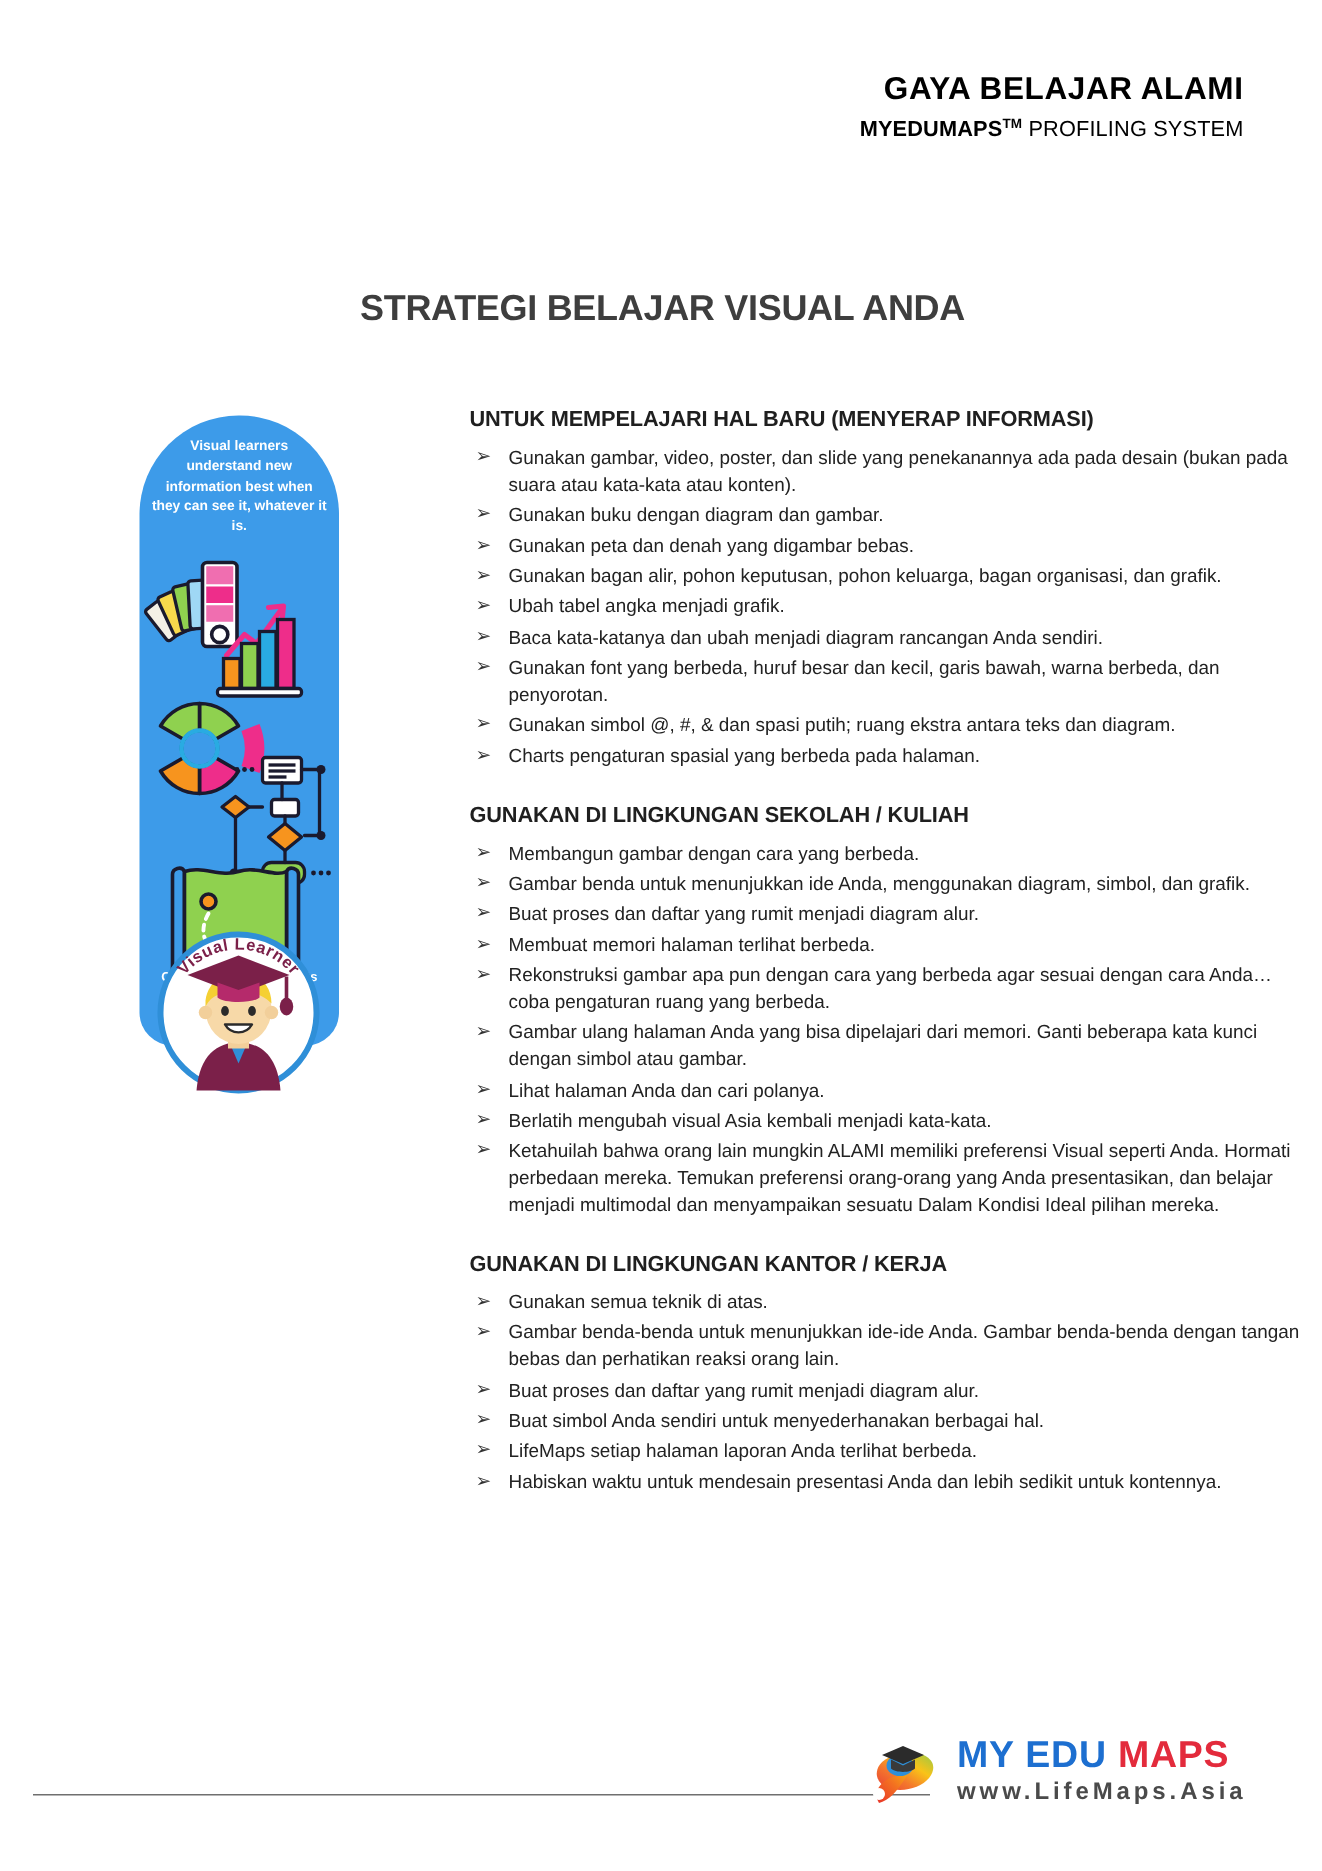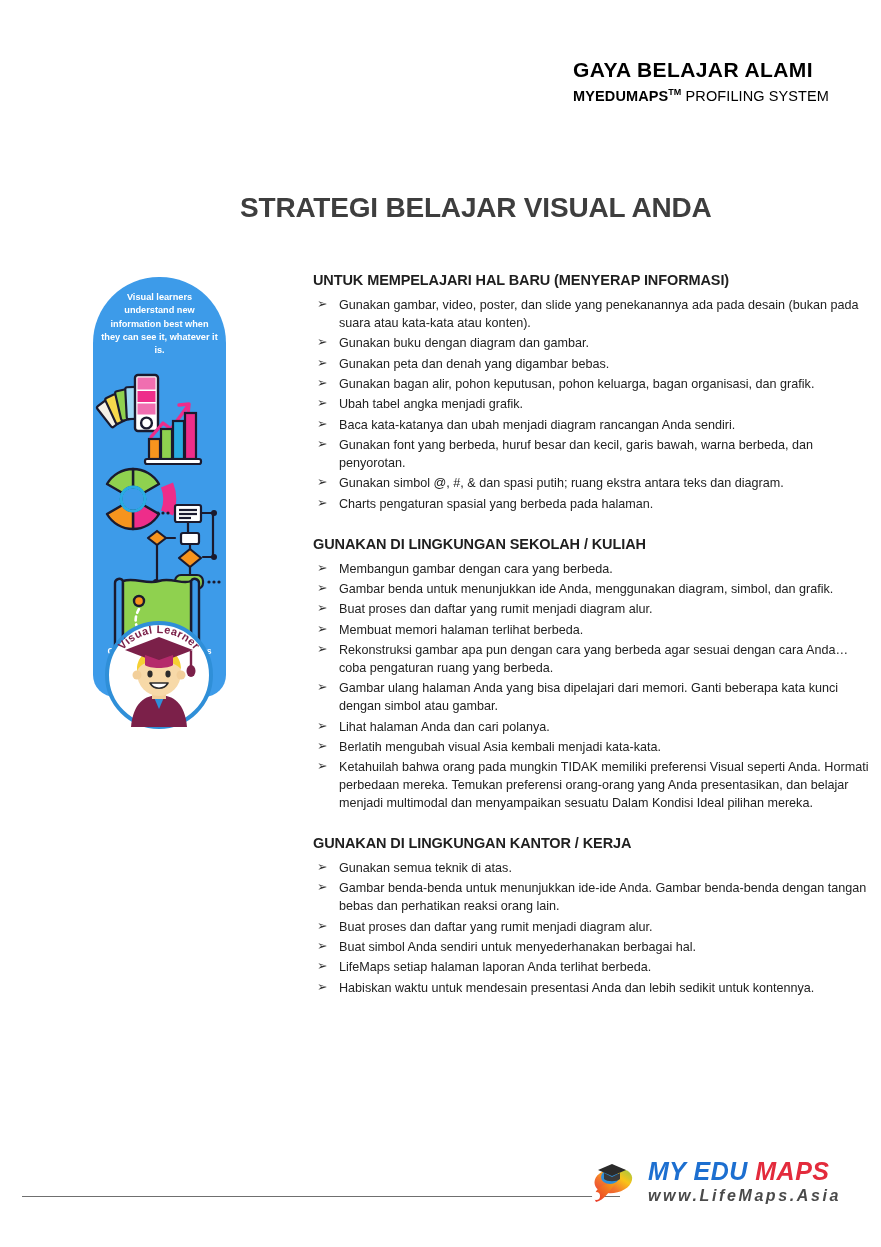--- a/index.html
+++ b/index.html
@@ -12,23 +12,23 @@
     height: 1247px;
     position: relative;
     font-family: "Liberation Sans", sans-serif;
     color: #1a1a1a;
     overflow: hidden;
   }
 
   
   .header {
     position: absolute;
-    top: 58px;
+    top: 48px;
     right: 52px;
-    text-align: left;
+    text-align: right;
   }
   .header-title {
     font-size: 21px;
     font-weight: bold;
     letter-spacing: 0.4px;
     color: #000;
     line-height: 1.15;
   }
   .header-sub {
     font-size: 14.5px;
@@ -42,21 +42,21 @@
     font-size: 9px;
     vertical-align: super;
     font-weight: bold;
   }
 
   
   .page-title {
     position: absolute;
     top: 192px;
     left: 240px;
-    font-size: 28px;
+    font-size: 24px;
     font-weight: bold;
     color: #3e3e3e;
     letter-spacing: -0.2px;
   }
 
   
   .info-panel {
     position: absolute;
     left: 93px;
     top: 277px;
@@ -160,26 +160,25 @@
   .footer-rule {
     position: absolute;
     left: 22px;
     top: 1196px;
     width: 598px;
     height: 1px;
     background: #6f6f6f;
   }
   .footer-logo {
     position: absolute;
-    right: 40px;
+    right: 50px;
     top: 1158px;
     display: flex;
-    align-items: flex-end;
+    align-items: flex-start;
     gap: 8px;
-    font-style: italic;
   }
   .logo-text { line-height: 1; }
   .logo-main {
     font-size: 25px;
     font-weight: bold;
     letter-spacing: 0.5px;
   }
   .logo-my { color: #1d6fd0; }
   .logo-edu { color: #1d6fd0; }
   .logo-maps { color: #e32b3c; }
@@ -349,21 +348,21 @@
     <div class="section-heading">GUNAKAN DI LINGKUNGAN SEKOLAH / KULIAH</div>
     <ul class="bullets">
       <li><span class="arrow">➢</span><span>Membangun gambar dengan cara yang berbeda.</span></li>
       <li><span class="arrow">➢</span><span>Gambar benda untuk menunjukkan ide Anda, menggunakan diagram, simbol, dan grafik.</span></li>
       <li><span class="arrow">➢</span><span>Buat proses dan daftar yang rumit menjadi diagram alur.</span></li>
       <li><span class="arrow">➢</span><span>Membuat memori halaman terlihat berbeda.</span></li>
       <li><span class="arrow">➢</span><span>Rekonstruksi gambar apa pun dengan cara yang berbeda agar sesuai dengan cara Anda… coba pengaturan ruang yang berbeda.</span></li>
       <li><span class="arrow">➢</span><span>Gambar ulang halaman Anda yang bisa dipelajari dari memori. Ganti beberapa kata kunci dengan simbol atau gambar.</span></li>
       <li><span class="arrow">➢</span><span>Lihat halaman Anda dan cari polanya.</span></li>
       <li><span class="arrow">➢</span><span>Berlatih mengubah visual Asia kembali menjadi kata-kata.</span></li>
-      <li><span class="arrow">➢</span><span>Ketahuilah bahwa orang pada mungkin TIDAK memiliki preferensi Visual seperti Anda. Hormati perbedaan mereka. Temukan preferensi orang-orang yang Anda presentasikan, dan belajar menjadi multimodal dan menyampaikan sesuatu Dalam Kondisi Ideal pilihan mereka.</span></li>
+      <li><span class="arrow">➢</span><span>Ketahuilah bahwa orang lain mungkin ALAMI memiliki preferensi Visual seperti Anda. Hormati perbedaan mereka. Temukan preferensi orang-orang yang Anda presentasikan, dan belajar menjadi multimodal dan menyampaikan sesuatu Dalam Kondisi Ideal pilihan mereka.</span></li>
     </ul>
   </div>
 
   <div class="section">
     <div class="section-heading">GUNAKAN DI LINGKUNGAN KANTOR / KERJA</div>
     <ul class="bullets">
       <li><span class="arrow">➢</span><span>Gunakan semua teknik di atas.</span></li>
       <li><span class="arrow">➢</span><span>Gambar benda-benda untuk menunjukkan ide-ide Anda. Gambar benda-benda dengan tangan bebas dan perhatikan reaksi orang lain.</span></li>
       <li><span class="arrow">➢</span><span>Buat proses dan daftar yang rumit menjadi diagram alur.</span></li>
       <li><span class="arrow">➢</span><span>Buat simbol Anda sendiri untuk menyederhanakan berbagai hal.</span></li>

